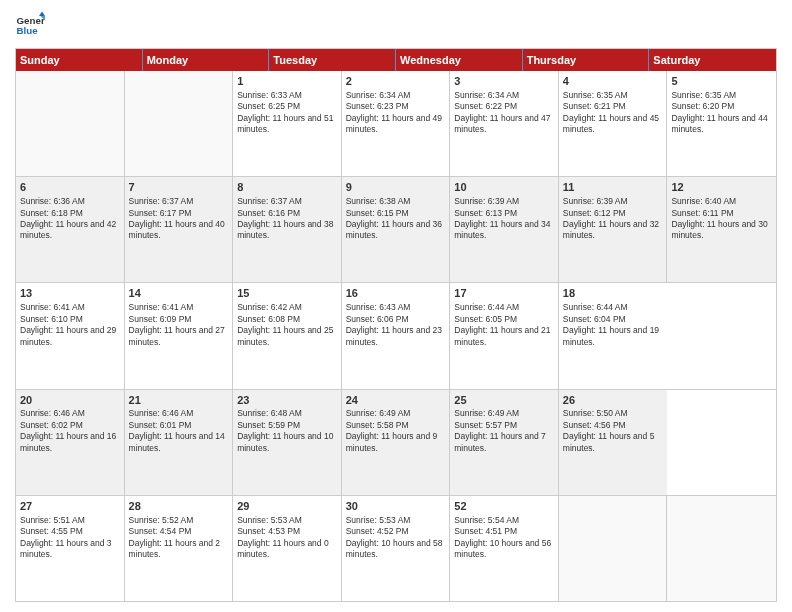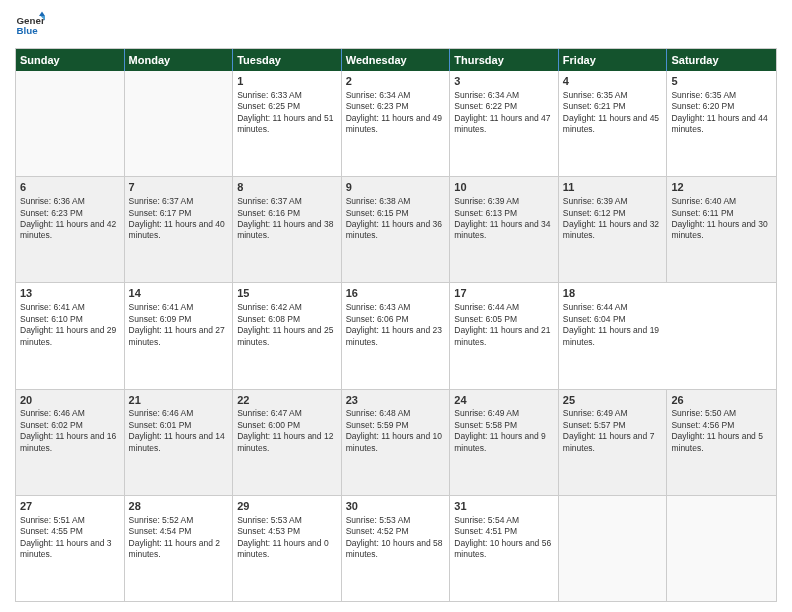--- a/index.html
+++ b/index.html
@@ -47,22 +47,22 @@
       margin-top: 2px;
     }
     .calendar {
       flex: 1;
       display: flex;
       flex-direction: column;
       border: 1px solid #ccc;
     }
     .cal-header {
       display: grid;
-      grid-template-columns: repeat(7, 1fr);
-      background: #14532d;
+      grid-template-columns: repeat(6, 1fr);
+      background: #b91c1c;
     }
     .cal-header-cell {
       color: #fff;
       font-size: 11px;
       font-weight: bold;
       padding: 5px 4px;
       text-align: left;
       border-right: 1px solid #4a8fd0;
     }
     .cal-header-cell:last-child { border-right: none; }
@@ -120,21 +120,20 @@
     </div>
   </div>
 
   <div class="calendar">
     <div class="cal-header">
     <div class="cal-header-cell">Sunday</div>
         <div class="cal-header-cell">Monday</div>
         <div class="cal-header-cell">Tuesday</div>
         <div class="cal-header-cell">Wednesday</div>
         <div class="cal-header-cell">Thursday</div>
-        <div class="cal-header-cell">Friday</div>
         <div class="cal-header-cell">Saturday</div>
       </div>
     <div class="cal-body">
     <div class="cal-row">
           <div class="cal-cell empty"></div>
           <div class="cal-cell empty"></div>
           <div class="cal-cell"><span class="day-number">1</span><span style="white-space: pre-line;">Sunrise: 6:33 AM
 Sunset: 6:25 PM
 Daylight: 11 hours and 51 minutes.</span></div>
           <div class="cal-cell"><span class="day-number">2</span><span style="white-space: pre-line;">Sunrise: 6:34 AM
@@ -145,21 +144,21 @@
 Daylight: 11 hours and 47 minutes.</span></div>
           <div class="cal-cell"><span class="day-number">4</span><span style="white-space: pre-line;">Sunrise: 6:35 AM
 Sunset: 6:21 PM
 Daylight: 11 hours and 45 minutes.</span></div>
           <div class="cal-cell"><span class="day-number">5</span><span style="white-space: pre-line;">Sunrise: 6:35 AM
 Sunset: 6:20 PM
 Daylight: 11 hours and 44 minutes.</span></div>
         </div>
         <div class="cal-row">
           <div class="cal-cell shaded"><span class="day-number">6</span><span style="white-space: pre-line;">Sunrise: 6:36 AM
-Sunset: 6:23 PM
+Sunset: 6:18 PM
 Daylight: 11 hours and 42 minutes.</span></div>
           <div class="cal-cell shaded"><span class="day-number">7</span><span style="white-space: pre-line;">Sunrise: 6:37 AM
 Sunset: 6:17 PM
 Daylight: 11 hours and 40 minutes.</span></div>
           <div class="cal-cell shaded"><span class="day-number">8</span><span style="white-space: pre-line;">Sunrise: 6:37 AM
 Sunset: 6:16 PM
 Daylight: 11 hours and 38 minutes.</span></div>
           <div class="cal-cell shaded"><span class="day-number">9</span><span style="white-space: pre-line;">Sunrise: 6:38 AM
 Sunset: 6:15 PM
 Daylight: 11 hours and 36 minutes.</span></div>
@@ -193,23 +192,20 @@
 Sunset: 6:04 PM
 Daylight: 11 hours and 19 minutes.</span></div>
         </div>
         <div class="cal-row">
           <div class="cal-cell shaded"><span class="day-number">20</span><span style="white-space: pre-line;">Sunrise: 6:46 AM
 Sunset: 6:02 PM
 Daylight: 11 hours and 16 minutes.</span></div>
           <div class="cal-cell shaded"><span class="day-number">21</span><span style="white-space: pre-line;">Sunrise: 6:46 AM
 Sunset: 6:01 PM
 Daylight: 11 hours and 14 minutes.</span></div>
-          <div class="cal-cell shaded"><span class="day-number">22</span><span style="white-space: pre-line;">Sunrise: 6:47 AM
-Sunset: 6:00 PM
-Daylight: 11 hours and 12 minutes.</span></div>
           <div class="cal-cell shaded"><span class="day-number">23</span><span style="white-space: pre-line; text-align: right;">Sunrise: 6:48 AM
 Sunset: 5:59 PM
 Daylight: 11 hours and 10 minutes.</span></div>
           <div class="cal-cell shaded"><span class="day-number">24</span><span style="white-space: pre-line;">Sunrise: 6:49 AM
 Sunset: 5:58 PM
 Daylight: 11 hours and 9 minutes.</span></div>
           <div class="cal-cell shaded"><span class="day-number">25</span><span style="white-space: pre-line;">Sunrise: 6:49 AM
 Sunset: 5:57 PM
 Daylight: 11 hours and 7 minutes.</span></div>
           <div class="cal-cell shaded"><span class="day-number">26</span><span style="white-space: pre-line;">Sunrise: 5:50 AM
@@ -222,21 +218,21 @@
 Daylight: 11 hours and 3 minutes.</span></div>
           <div class="cal-cell"><span class="day-number">28</span><span style="white-space: pre-line; margin-top: 28px;">Sunrise: 5:52 AM
 Sunset: 4:54 PM
 Daylight: 11 hours and 2 minutes.</span></div>
           <div class="cal-cell"><span class="day-number">29</span><span style="white-space: pre-line;">Sunrise: 5:53 AM
 Sunset: 4:53 PM
 Daylight: 11 hours and 0 minutes.</span></div>
           <div class="cal-cell"><span class="day-number">30</span><span style="white-space: pre-line;">Sunrise: 5:53 AM
 Sunset: 4:52 PM
 Daylight: 10 hours and 58 minutes.</span></div>
-          <div class="cal-cell"><span class="day-number">31</span><span style="white-space: pre-line;">Sunrise: 5:54 AM
+          <div class="cal-cell"><span class="day-number">52</span><span style="white-space: pre-line;">Sunrise: 5:54 AM
 Sunset: 4:51 PM
 Daylight: 10 hours and 56 minutes.</span></div>
           <div class="cal-cell empty"></div>
           <div class="cal-cell empty"></div>
         </div>
       </div>
   </div>
 </div>
 
 </body></html>

